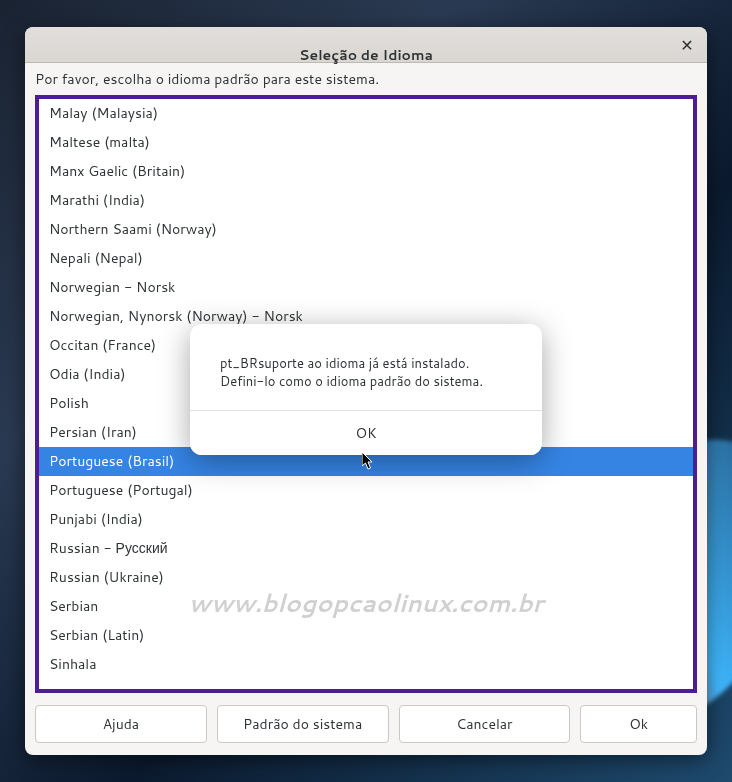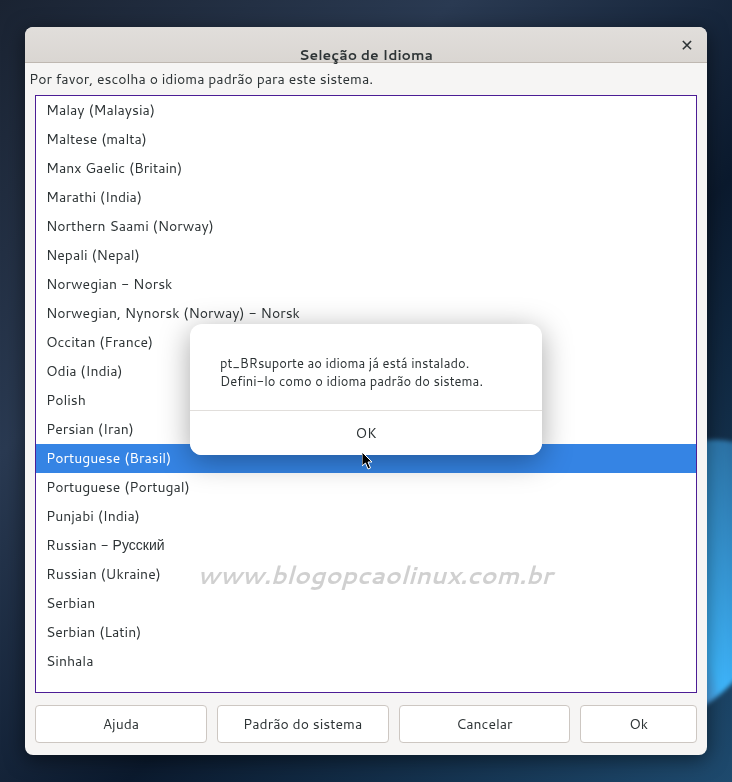--- a/index.html
+++ b/index.html
@@ -68,29 +68,29 @@
       height: 24px;
       display: flex;
       align-items: center;
       justify-content: center;
       cursor: pointer;
       font-size: 16px;
       color: #2e3436;
       border-radius: 4px;
     }
     .instruction {
-      padding: 6px 10px 6px 4px;
+      padding: 6px 10px 6px 10px;
       font-size: 14px;
       color: #2e3436;
     }
     .list-container {
       flex: 1;
       margin: 0 10px;
       background: #ffffff;
-      border: 1px solid #4c1d95;
+      border: 4px solid #4c1d95;
       overflow: hidden;
     }
     .list-item {
       padding: 4px 10px;
       font-size: 14px;
       line-height: 1.5;
       cursor: pointer;
       color: #2e3436;
     }
     .list-item.selected {
@@ -161,31 +161,30 @@
       position: absolute;
       top: 452px;
       left: 362px;
       width: 14px;
       height: 18px;
       pointer-events: none;
       z-index: 100;
     }
     .watermark {
       position: absolute;
-      top: 558px;
+      top: 586px;
       left: 50%;
       transform: translateX(-50%);
       font-size: 24px;
       font-style: italic;
       font-weight: bold;
       color: rgba(120, 120, 120, 0.35);
       pointer-events: none;
       white-space: nowrap;
       z-index: 50;
-      margin-left: 9px;
     }
   </style>
 </head>
 <body>
 
 <div class="bg-shape bg-shape-1"></div>
 
 <div class="dialog">
   <div class="titlebar">
     <span class="titlebar-title">Seleção de Idioma</span>

